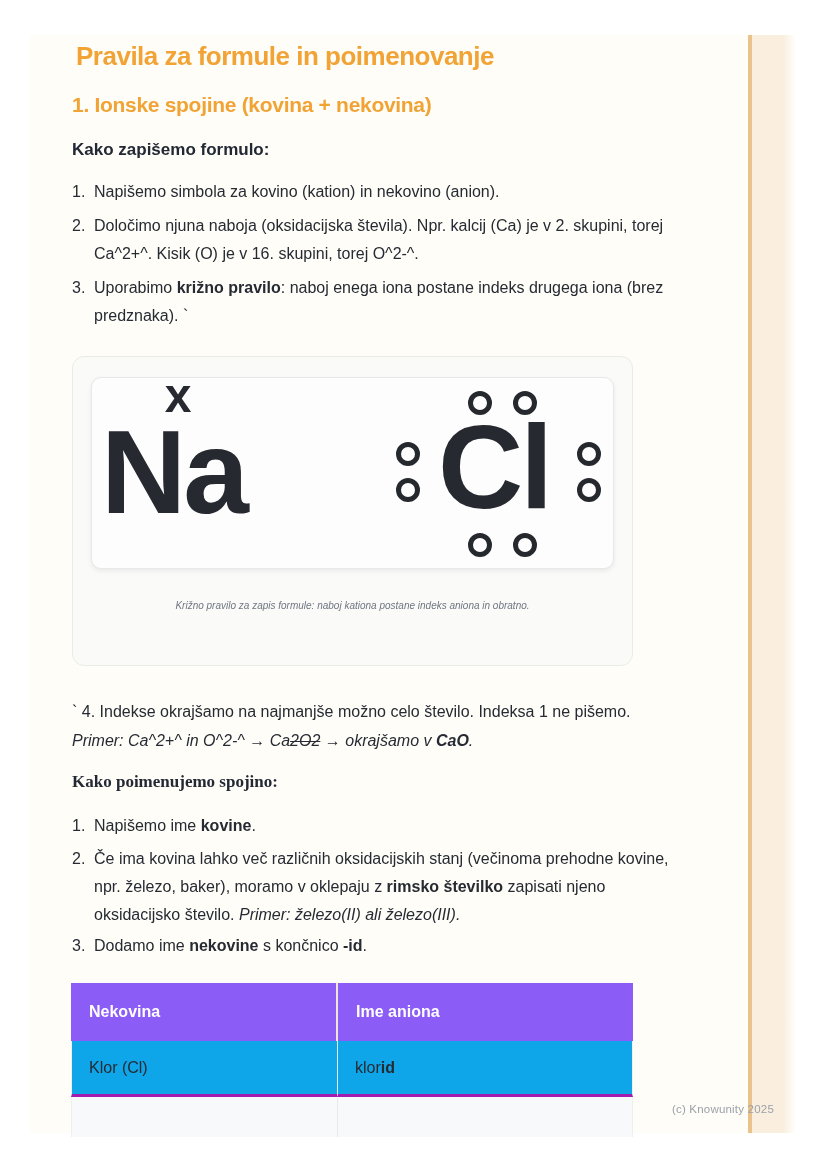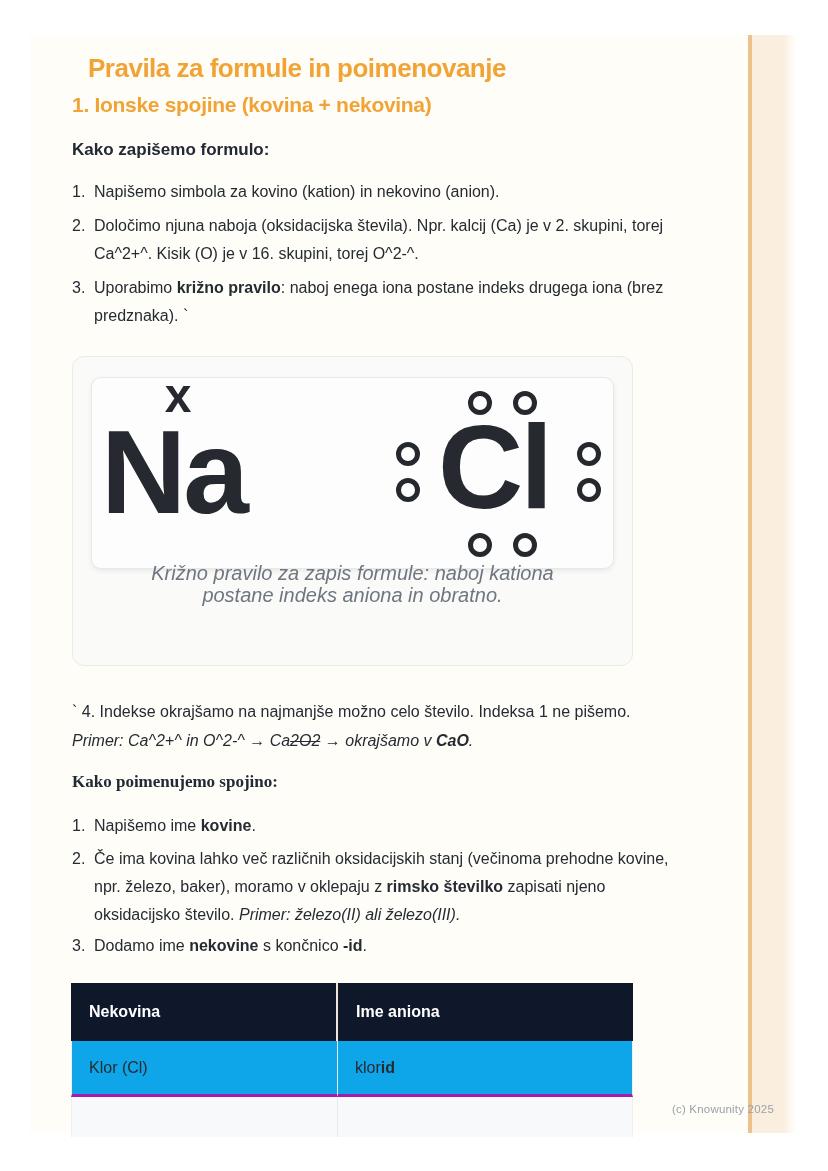--- a/index.html
+++ b/index.html
@@ -5,44 +5,44 @@
   html,body{margin:0;padding:0;}
   body{
     width:828px;height:1171px;position:relative;background:#ffffff;
     font-family:"Liberation Sans",sans-serif;color:#262b33;overflow:hidden;
   }
   .page{position:absolute;left:30px;top:35px;width:718px;height:1098px;background:#fffdf8;}
   .edge-line{position:absolute;left:748px;top:35px;width:4px;height:1098px;background:#ebc28c;}
   .edge-strip{position:absolute;left:752px;top:35px;width:44px;height:1098px;
     background:linear-gradient(90deg,#faefdf 0%,#faefdf 72%,rgba(250,239,223,0) 100%);}
   .abs{position:absolute;}
-  h1.title{margin:16px;font-size:26px;line-height:32px;font-weight:bold;color:#f1a335;letter-spacing:-0.5px;}
+  h1.title{margin:4px;font-size:26px;line-height:32px;font-weight:bold;color:#f1a335;letter-spacing:-0.5px;}
   h2.section{margin:0;font-size:21px;line-height:26px;font-weight:bold;color:#f1a335;letter-spacing:-0.3px;}
   h3.sub{margin:0;font-size:17px;line-height:24px;font-weight:bold;color:#222834;}
   .body-text{font-size:16px;line-height:28px;color:#262b33;}
   .li{display:flex;}
   .li .num{width:22px;flex:0 0 22px;}
   .li .txt{width:585px;}
   .b{font-weight:bold;}
   .i{font-style:italic;}
   .s{text-decoration:line-through;}
   
   .fig-card{left:72px;top:356px;width:561px;height:310px;background:#fafaf8;
     border:1px solid #ebebe6;border-radius:12px;box-sizing:border-box;}
   .fig-img{position:absolute;left:18px;top:20px;width:521px;height:190px;background:#fdfdfe;
     border:1px solid #e7e8ea;border-radius:10px;box-shadow:0 2px 5px rgba(0,0,0,0.07);}
   .lewis-letter{position:absolute;font-weight:bold;color:#26292f;font-size:118px;line-height:1;letter-spacing:-3px;}
   .x-mark{position:absolute;font-weight:bold;color:#26292f;font-size:48px;line-height:1;transform:translateX(-50%);}
   .dot{position:absolute;width:24px;height:24px;border:5px solid #25282d;border-radius:50%;box-sizing:border-box;}
-  .fig-caption{position:absolute;left:0;top:205px;width:100%;box-sizing:border-box;padding:0 44px;
-    text-align:center;font-style:italic;font-size:20px;line-height:22px;color:#6f7680;}
+  .fig-caption{position:absolute;left:0;top:238px;width:100%;box-sizing:border-box;padding:0 44px;
+    text-align:center;font-style:italic;font-size:10px;line-height:22px;color:#6f7680;}
   
   .tbl{left:71px;top:983px;width:562px;}
   .tbl-row{display:flex;}
-  .th{background:#0f172a;color:#ffffff;font-size:16px;font-weight:bold;height:58px;
+  .th{background:#8b5cf6;color:#ffffff;font-size:16px;font-weight:bold;height:58px;
     display:flex;align-items:center;box-sizing:border-box;padding-left:18px;}
   .th.c1{width:267px;border-right:2px solid #f0e6d8;}
   .th.c2{width:295px;}
   .td{font-size:16px;height:56px;display:flex;align-items:center;box-sizing:border-box;
     padding-left:17px;background:#0ea5e9;border-bottom:3px solid #a21caf;}
   .td.c1{width:267px;border-right:1px solid #e7e9ec;border-left:1px solid #edeff1;}
   .td.c2{width:295px;border-right:1px solid #edeff1;}
   .row2 .td{height:40px;background:#f7f9fb;border-bottom:none;}
   .watermark{position:absolute;top:1103px;right:54px;font-size:11.5px;color:#9ba1a9;letter-spacing:0.2px;z-index:5;}
 </style>

